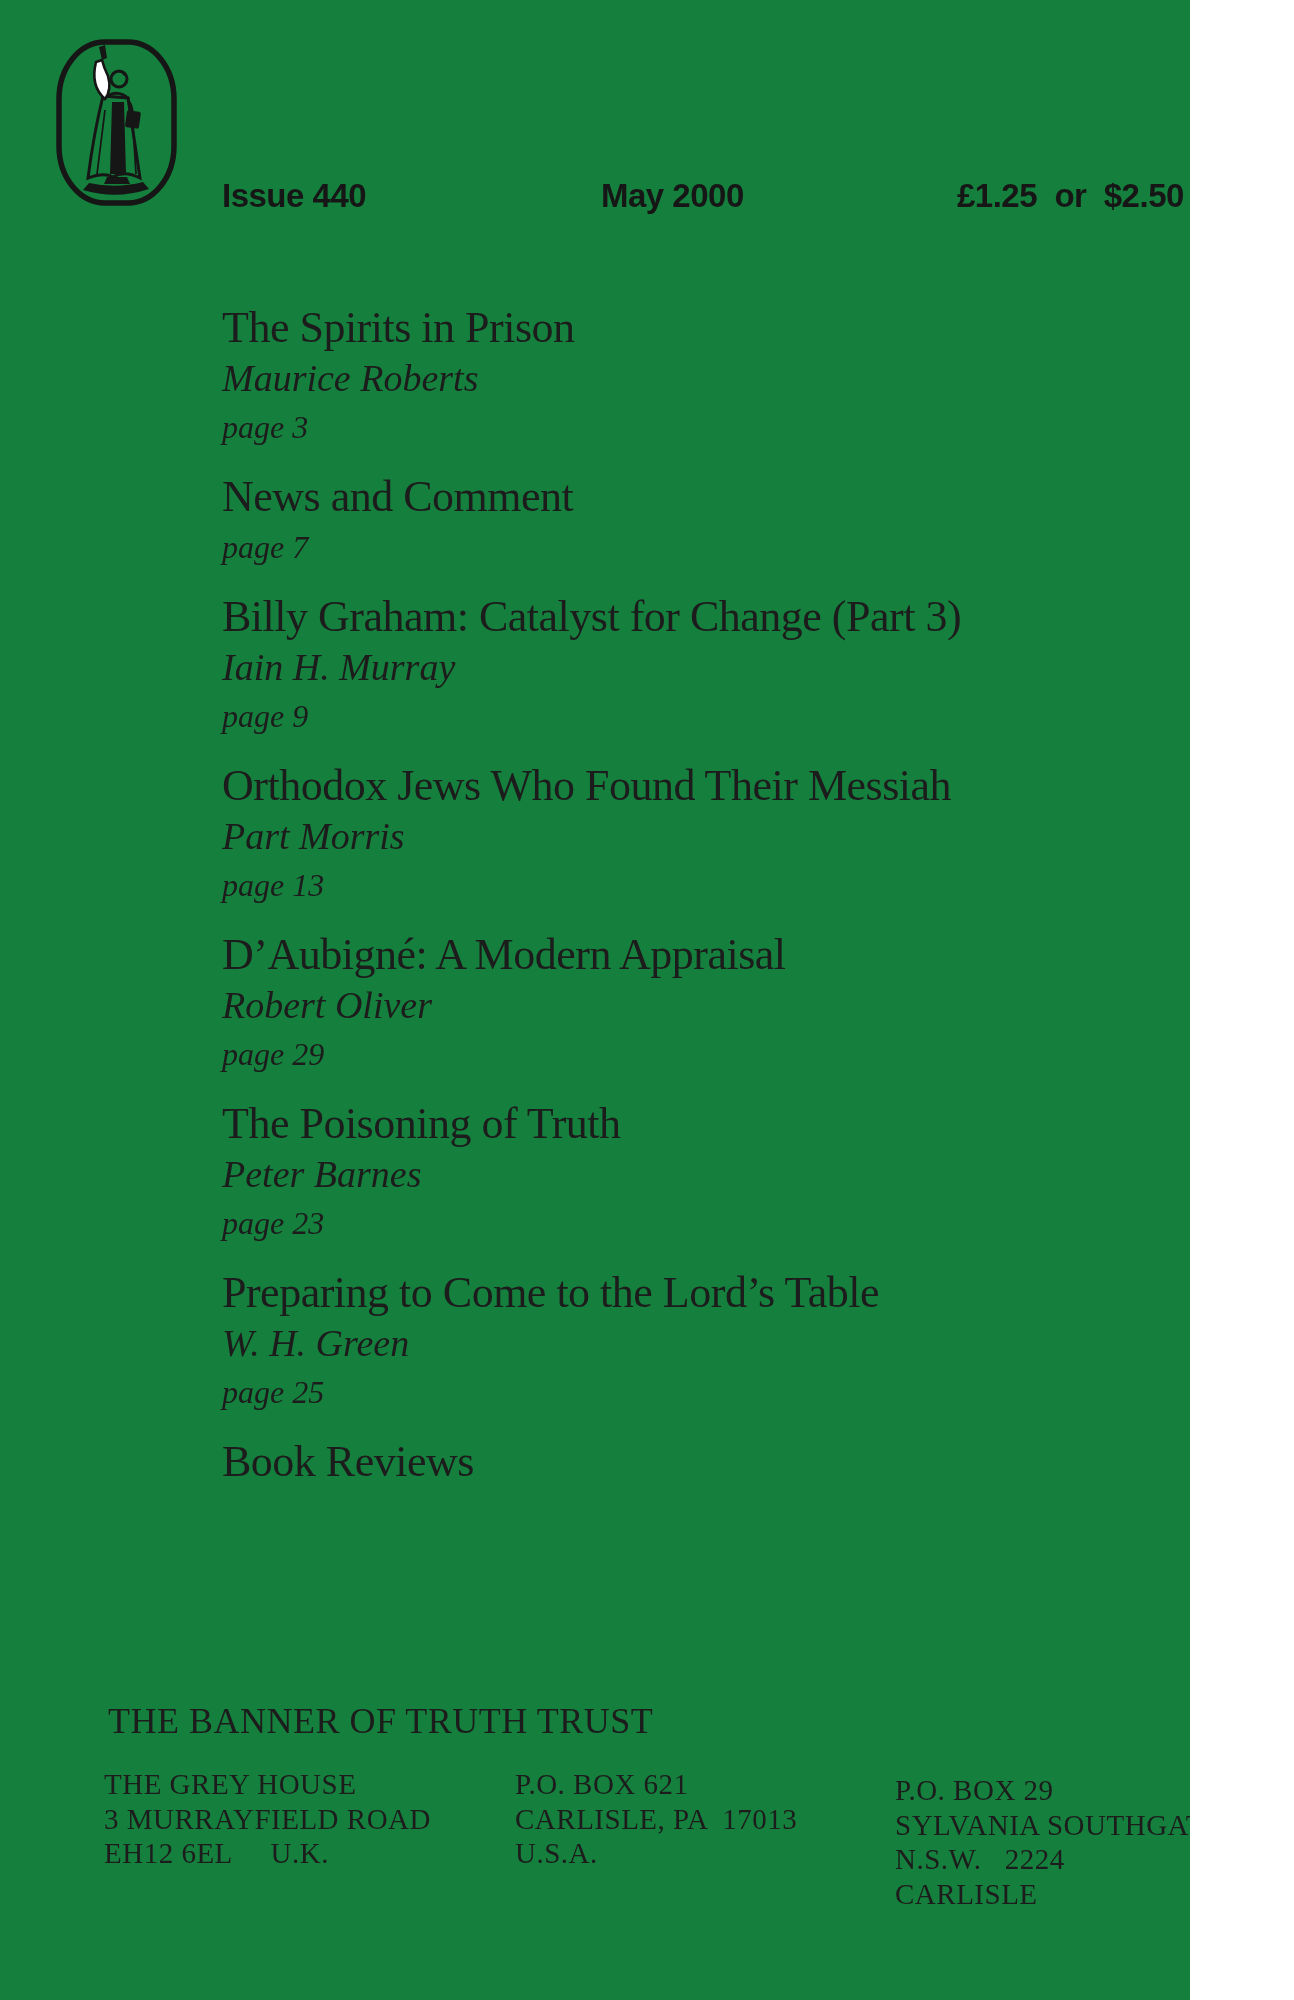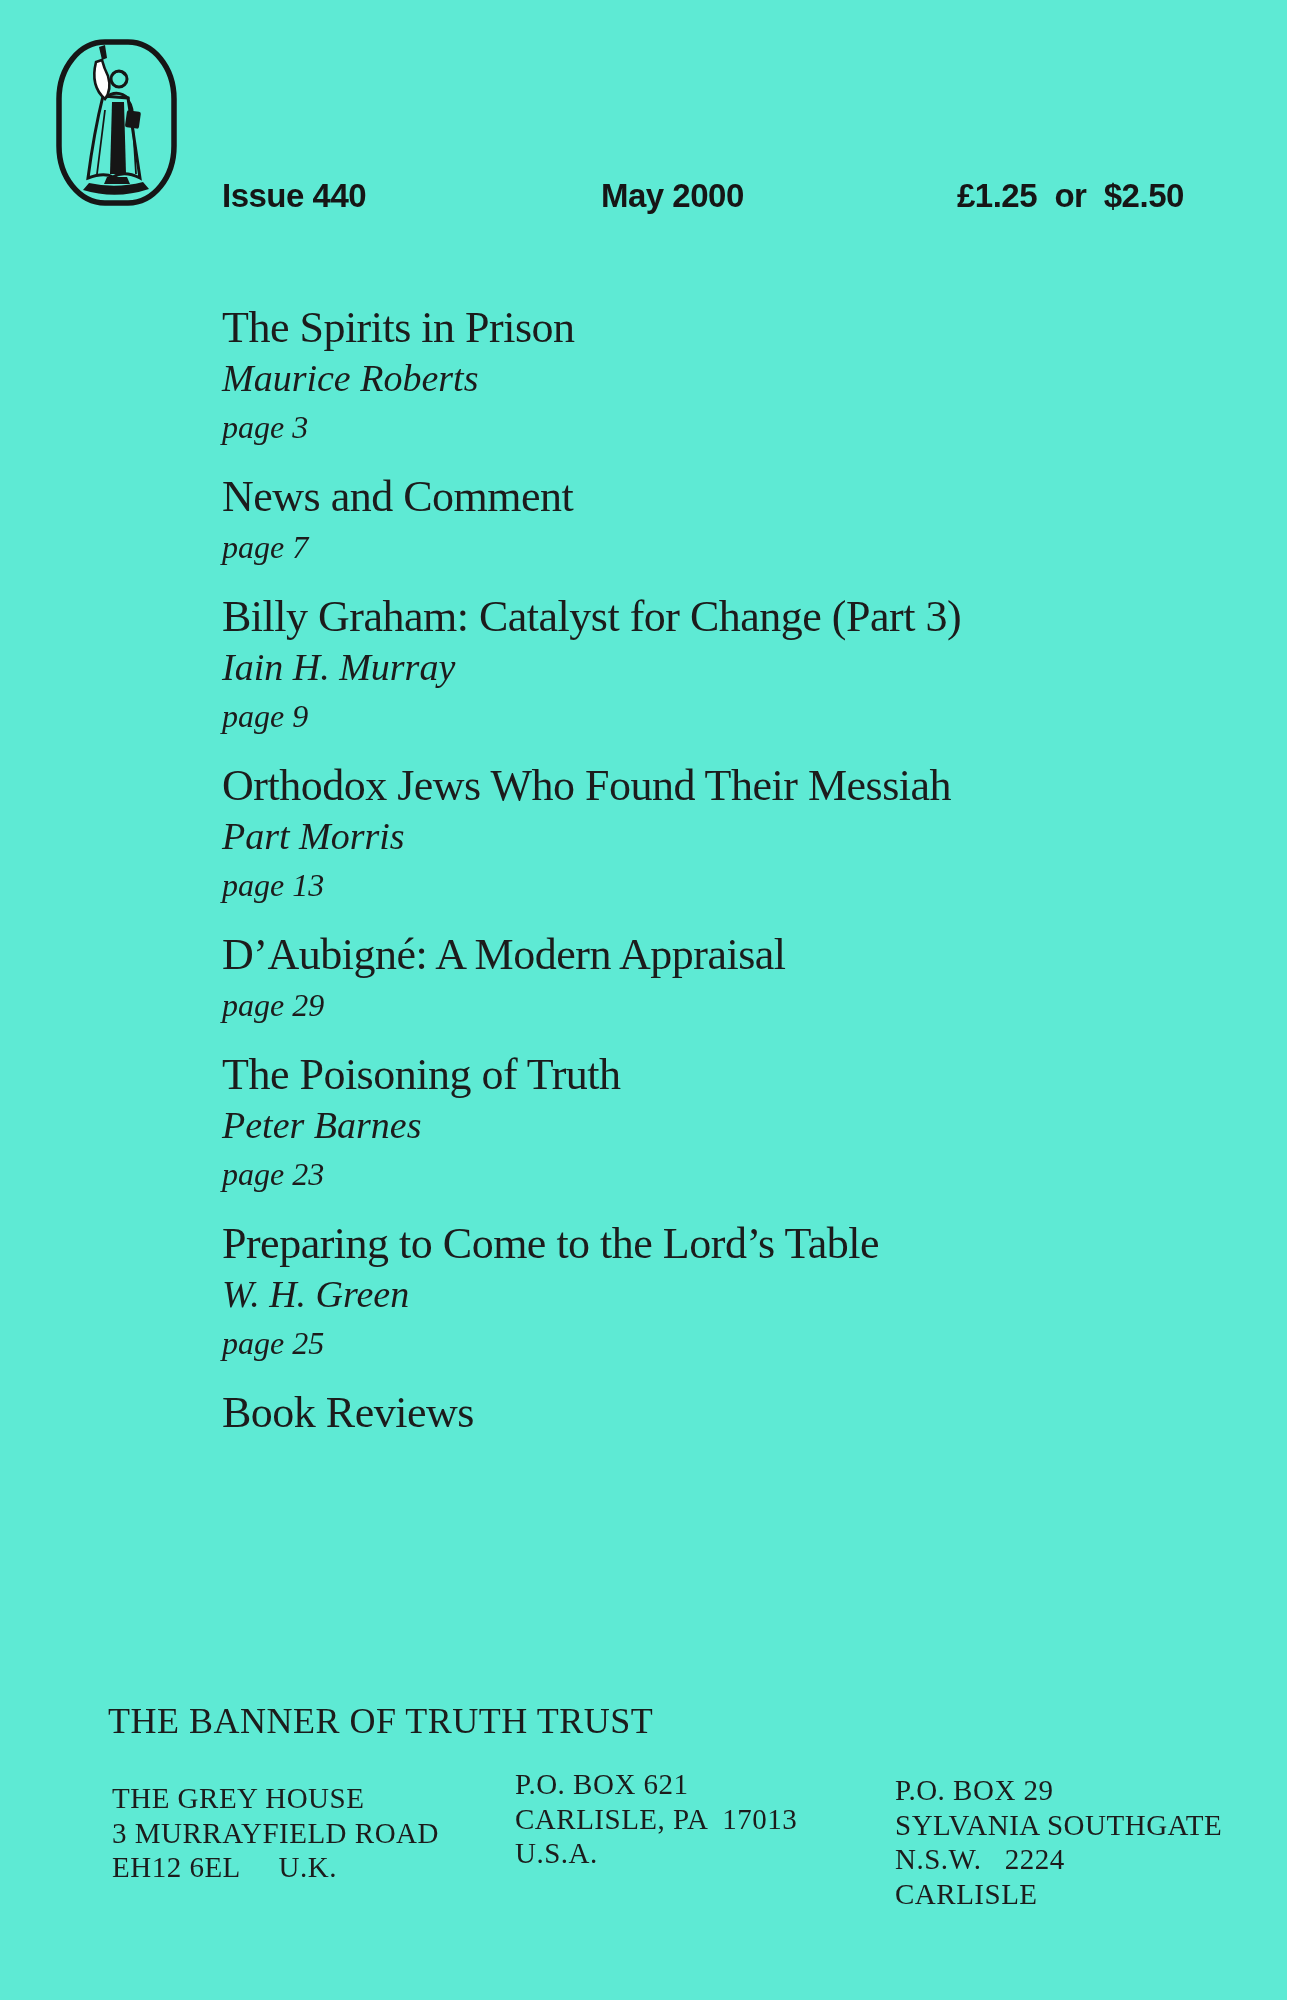--- a/index.html
+++ b/index.html
@@ -1,19 +1,19 @@
 <!DOCTYPE html>
 <html><head>
 <meta charset="utf-8">
 <style>
   html,body{margin:0;padding:0;background:#fff;}
   .page{
     position:relative;
-    width:1287px;height:2000px;
-    background:#5eead4;
+    width:1190px;height:2000px;
+    background:#15803d;
     color:#1c1c1c;
     font-family:"Liberation Serif", serif;
     overflow:hidden;
   }
   
   .logo{
     position:absolute;left:55px;top:38px;width:123px;height:169px;
   }
   .masthead-item{
     position:absolute;top:179px;
@@ -55,21 +55,21 @@
     color:#1c1c1c;
     white-space:pre;
   }
   .addr{
     position:absolute;
     font-size:29px;line-height:34.5px;
     letter-spacing:0.5px;
     color:#1c1c1c;
   }
   .addr div{white-space:pre;}
-  .addr-uk{left:112px;top:1767px;margin-top:14px;}
+  .addr-uk{left:104px;top:1767px;}
   .addr-usa{left:515px;top:1767px;}
   .addr-aus{left:895px;top:1773px;}
 </style>
 </head>
 <body>
 
 <div class="page">
 
   <svg class="logo" viewBox="0 0 123 169" aria-hidden="true">
     <g>
@@ -123,20 +123,21 @@
     </div>
 
     <div class="toc-entry">
       <div class="toc-title">Orthodox Jews Who Found Their Messiah</div>
       <div class="toc-author">Part Morris</div>
       <div class="toc-page">page 13</div>
     </div>
 
     <div class="toc-entry">
       <div class="toc-title">D’Aubigné: A Modern Appraisal</div>
+      <div class="toc-author">Robert Oliver</div>
       <div class="toc-page">page 29</div>
     </div>
 
     <div class="toc-entry">
       <div class="toc-title">The Poisoning of Truth</div>
       <div class="toc-author">Peter Barnes</div>
       <div class="toc-page">page 23</div>
     </div>
 
     <div class="toc-entry">

